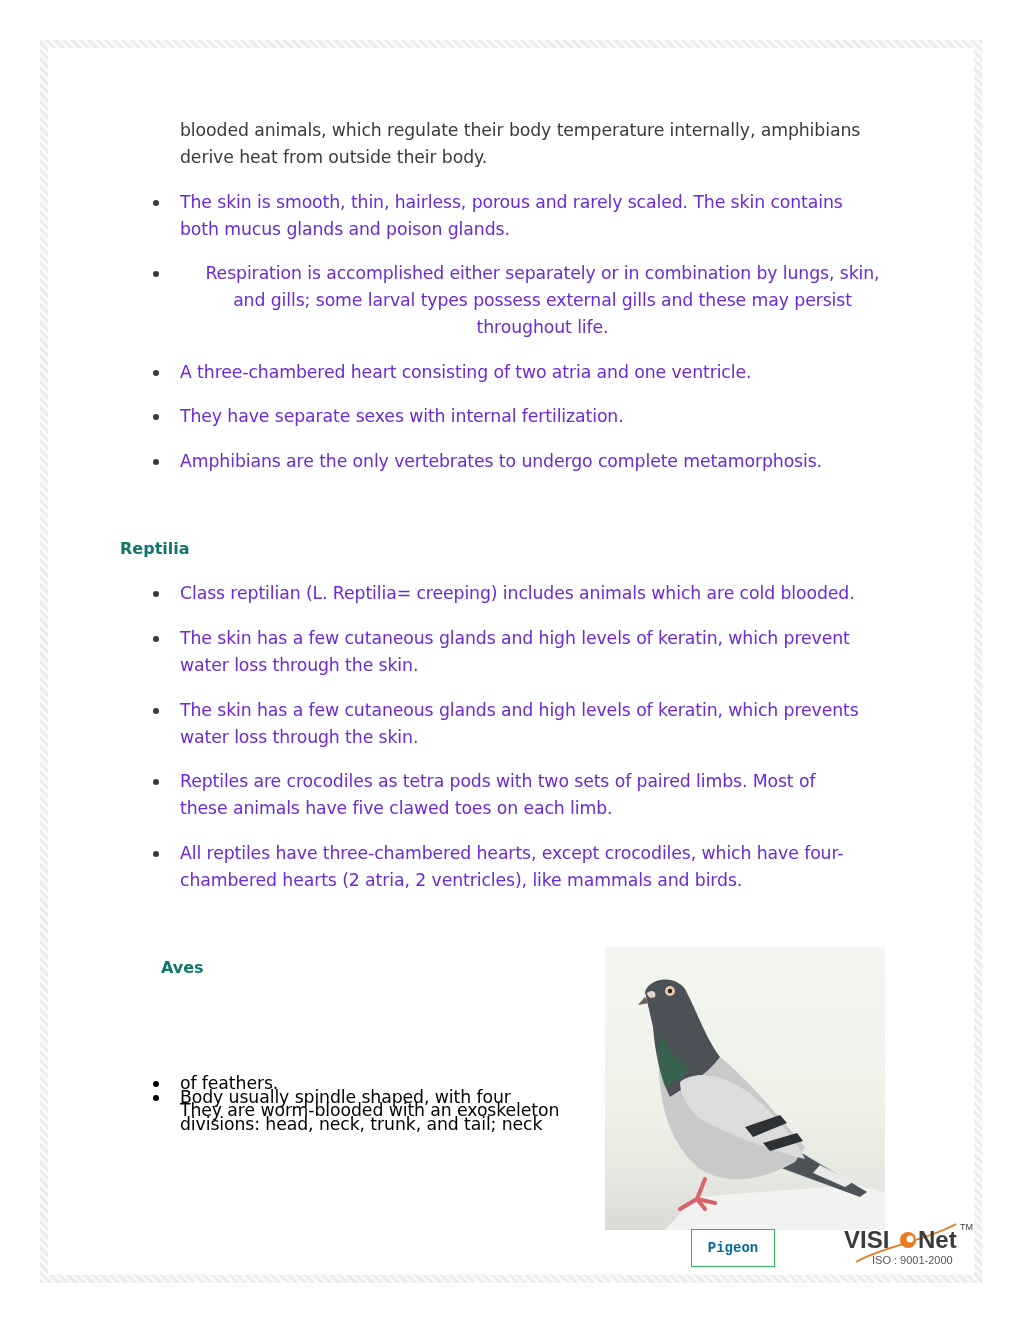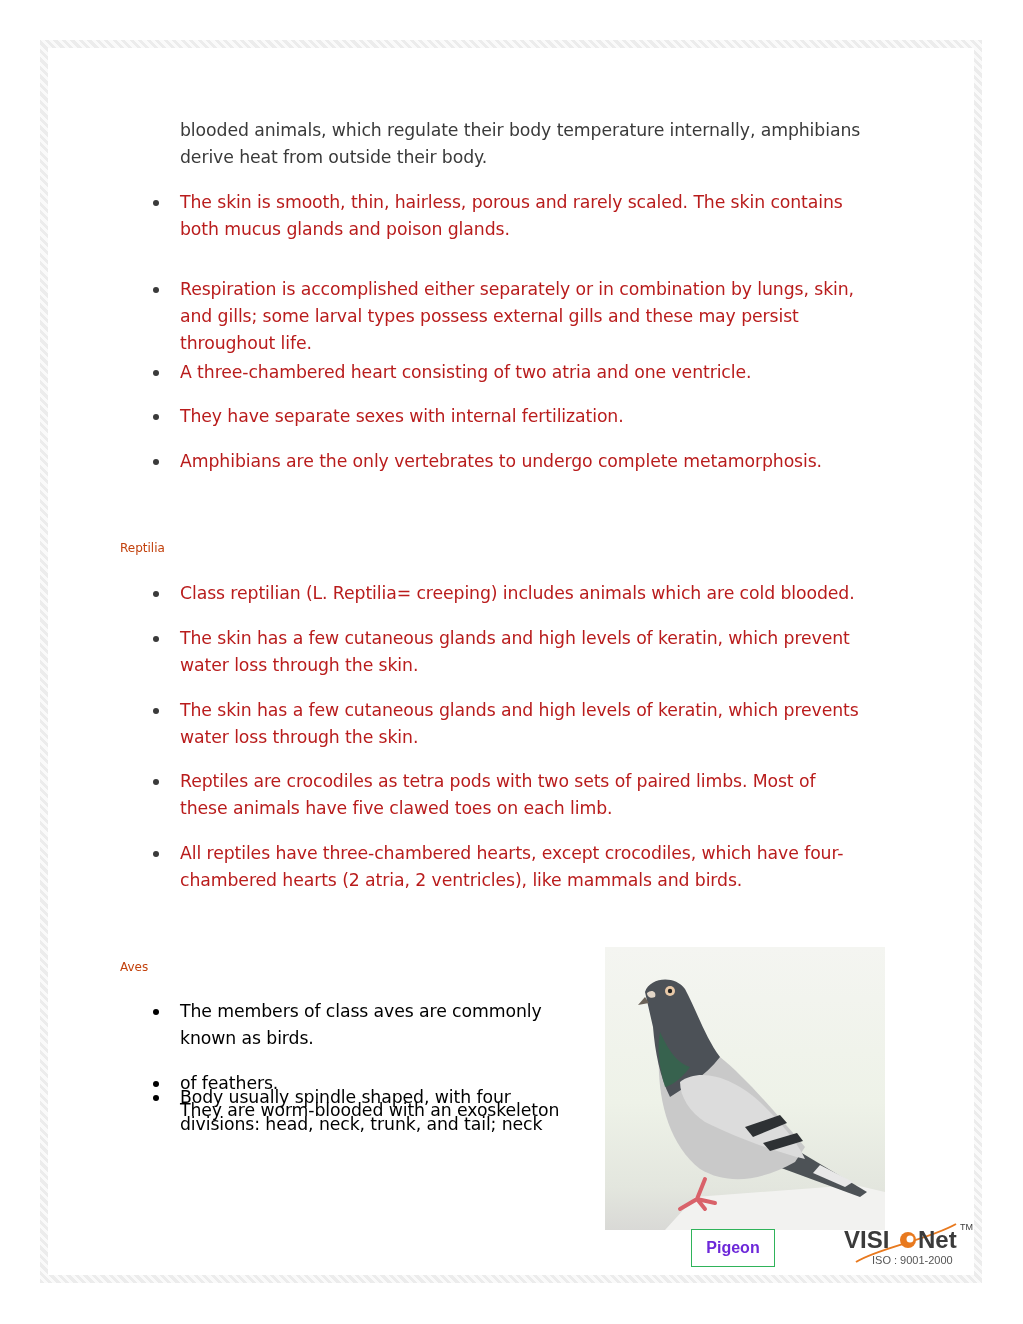--- a/index.html
+++ b/index.html
@@ -7,36 +7,36 @@
          font-family: "DejaVu Sans", "Liberation Sans", sans-serif; }
   .page-border {
     position: absolute; left: 40px; top: 40px; width: 942px; height: 1243px;
     box-sizing: border-box;
     border: 8px solid transparent;
     border-image: repeating-linear-gradient(45deg, #ececec 0 3px, #fafafa 3px 6px) 8;
   }
   .content { position: absolute; left: 0; top: 0; width: 1023px; height: 1244px; }
   .para { position: absolute; left: 180px; width: 725px; color: #3a3a3a;
           font-size: 17.3px; line-height: 27px; letter-spacing: -0.1px; }
-  .bullet-item { position: absolute; left: 150px; width: 755px; color: #b91c1c;
+  .bullet-item { position: absolute; left: 150px; width: 755px; color: #6d28d9;
                  font-size: 17.3px; line-height: 27px; letter-spacing: -0.1px; }
   .bullet-item .dot { position: absolute; left: 0; top: 0; width: 30px; }
   .bullet-item .dot::before { content: ""; position: absolute; left: 3px; top: 11px;
                               width: 6px; height: 6px; border-radius: 50%; background: #3a3a3a; }
   .bullet-item .txt { display: block; margin-left: 30px; }
   .bullet-item.black { color: #000; width: 440px; }
   .bullet-item.black .dot::before { background: #000; }
-  .heading { position: absolute; left: 120px; color: #c2410c; font-size: 12px;
-             line-height: 27px; }
+  .heading { position: absolute; left: 120px; color: #0f766e; font-size: 16px;
+             line-height: 27px; font-weight: bold; }
   .photo { position: absolute; left: 605px; top: 947px; width: 280px; height: 283px;
            background: linear-gradient(180deg, #f4f5f1 0%, #eef2e8 55%, #e3e6de 85%, #d9d9d6 100%); overflow: hidden; }
   .caption { position: absolute; left: 691px; top: 1229px; width: 84px; height: 38px;
              box-sizing: border-box; border: 1.5px solid #2fb35a; background: #fff;
              display: flex; align-items: center; justify-content: center;
-             font-family: Liberation Sans, sans-serif; font-weight: bold; font-size: 16px; color: #6d28d9; }
+             font-family: Liberation Mono, monospace; font-weight: bold; font-size: 14px; color: #0369a1; }
   .logo { position: absolute; left: 838px; top: 1218px; width: 140px; height: 50px; }
 </style>
 </head>
 <body>
 
 <div class="page-border"></div>
 
 <div class="content">
 
   <div class="para" style="top:117px;">
@@ -44,21 +44,21 @@
     <div>derive heat from outside their body.</div>
   </div>
 
   <div class="bullet-item" style="top:189px;">
     <span class="dot"></span>
     <span class="txt">
       <div>The skin is smooth, thin, hairless, porous and rarely scaled. The skin contains</div>
       <div>both mucus glands and poison glands.</div>
     </span>
   </div>
-  <div class="bullet-item" style="top:276px;">
+  <div class="bullet-item" style="top:260px;text-align:center;">
     <span class="dot"></span>
     <span class="txt">
       <div>Respiration is accomplished either separately or in combination by lungs, skin,</div>
       <div>and gills; some larval types possess external gills and these may persist</div>
       <div>throughout life.</div>
     </span>
   </div>
   <div class="bullet-item" style="top:359px;">
     <span class="dot"></span>
     <span class="txt">
@@ -108,29 +108,22 @@
     </span>
   </div>
   <div class="bullet-item" style="top:840px;">
     <span class="dot"></span>
     <span class="txt">
       <div>All reptiles have three-chambered hearts, except crocodiles, which have four-</div>
       <div>chambered hearts (2 atria, 2 ventricles), like mammals and birds.</div>
     </span>
   </div>
 
-  <div class="heading" style="top:954px;">Aves</div>
+  <div class="heading" style="top:954px;margin-left:41px;">Aves</div>
 
-  <div class="bullet-item black" style="top:998px;">
-    <span class="dot"></span>
-    <span class="txt">
-      <div>The members of class aves are commonly</div>
-      <div>known as birds.</div>
-    </span>
-  </div>
   <div class="bullet-item black" style="top:1070px;">
     <span class="dot"></span>
     <span class="txt">
       <div>of feathers.</div>
       <div>They are worm-blooded with an exoskeleton</div>
     </span>
   </div>
   <div class="bullet-item black" style="top:1084px;">
     <span class="dot"></span>
     <span class="txt">

